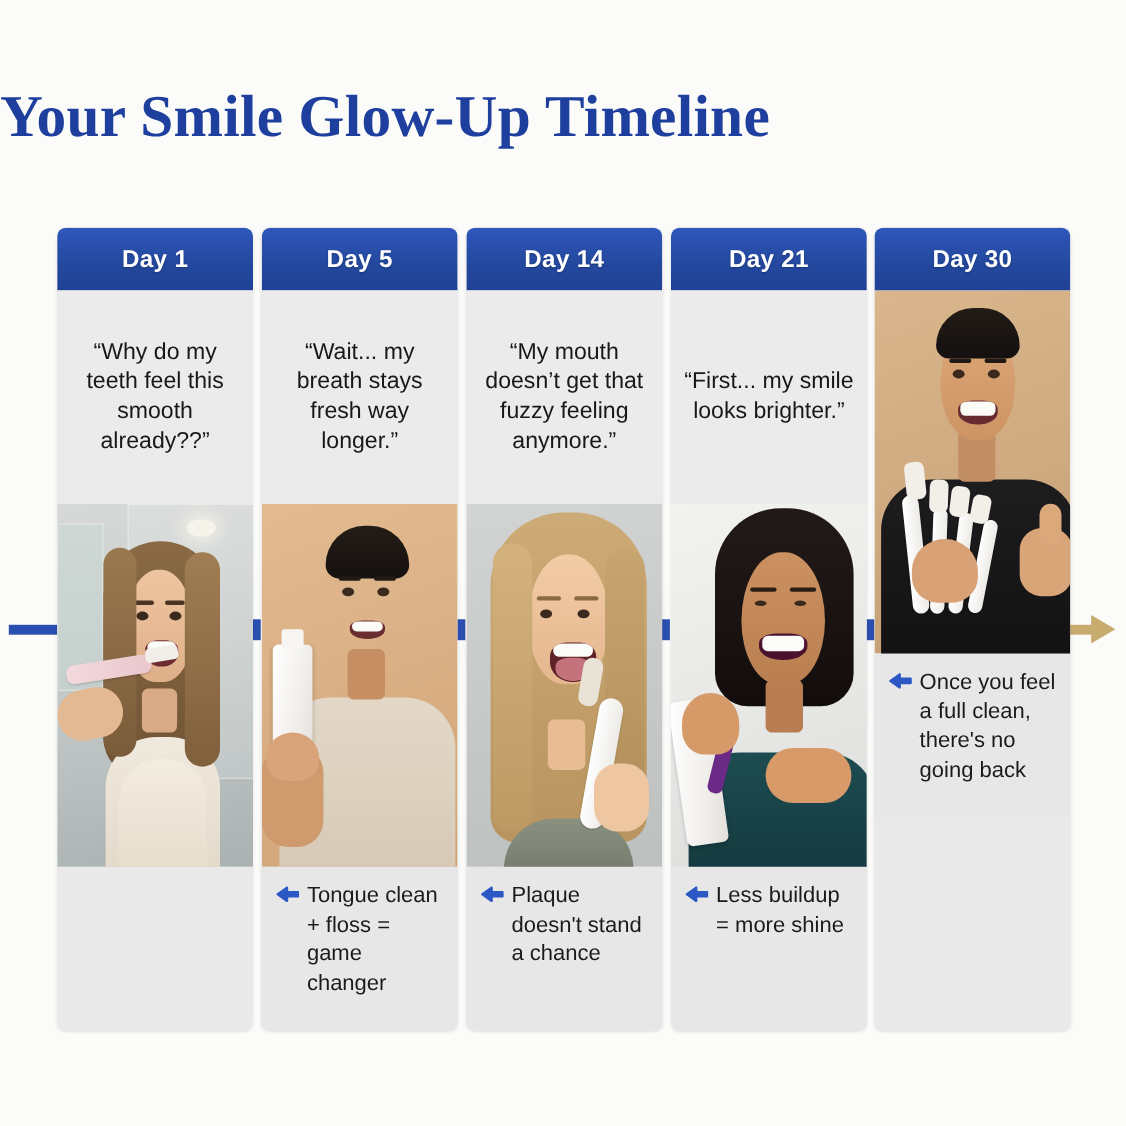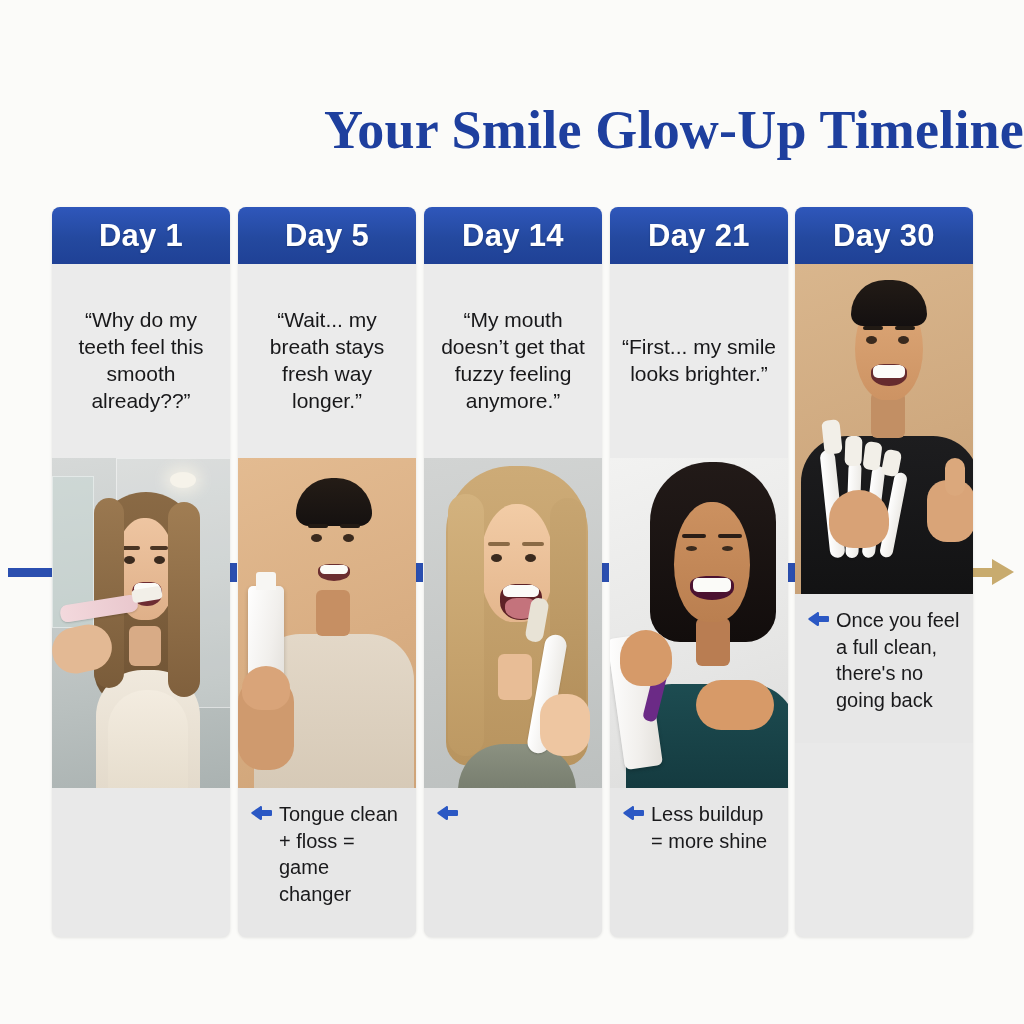--- a/index.html
+++ b/index.html
@@ -8,27 +8,26 @@
     background:#fbfbf9;
     font-family:"Liberation Sans", sans-serif;
     overflow:hidden;
     position:relative;
   }
   #canvas{position:relative;width:1024px;height:1024px;}
 
   
   .title{
     position:absolute;left:0;top:75px;width:1024px;
-    text-align:right;
+    text-align:left;
     font-family:"Liberation Serif", serif;
     font-size:54px;
     font-weight:700;
     color:#1e3f9e;
     letter-spacing:0.2px;
-    margin-top:24px;
   }
 
   
   .rail{
     position:absolute;top:568px;left:8px;width:1004px;height:9px;
   }
   .rail-seg{
     position:absolute;top:0;height:9px;background:#2b4fb0;
   }
   .rail-seg.gold{background:#c8ab6e;}
@@ -48,21 +47,21 @@
     border-radius:8px;
     overflow:hidden;
     background:#e9e9e9;
     box-shadow:0 1px 3px rgba(0,0,0,0.10);
   }
   .col-head{
     height:57px;
     background:linear-gradient(180deg,#2f57bb 0%,#24499f 55%,#1f4196 100%);
     color:#ffffff;
     display:flex;align-items:center;justify-content:center;
-    font-size:31px;font-weight:600;
+    font-size:22px;font-weight:600;
     letter-spacing:0.3px;
     text-shadow:0 1px 2px rgba(0,0,0,.25);
     text-align:right;
   }
   .quote-box{
     height:194px;
     background:#ebebeb;
     display:flex;align-items:center;justify-content:center;
     padding:6px 12px;
     box-sizing:border-box;
@@ -253,20 +252,21 @@
         <div class="brush-head" style="left:104px;top:140px;width:18px;height:44px;border-radius:8px;transform:rotate(10deg);background:#e8e3d6;"></div>
         <div class="hand" style="left:116px;top:236px;width:50px;height:62px;background:#eec6a1;border-radius:22px;"></div>
       </div>
     </div>
     <div class="cap-box">
       <span class="hand-icon">
         <svg width="22" height="17" viewBox="0 0 22 17">
             <path d="M21 5h-9V2.2c0-1.1-1.3-1.6-2-.8L1.6 7.3a1 1 0 000 1.4l8.4 6c.7.7 2 .2 2-.9V11h9a1 1 0 001-1V6a1 1 0 00-1-1z" fill="#2b58c4"></path>
           </svg>
       </span>
+      <span class="cap-text">Plaque doesn't stand a chance</span>
     </div>
   </div>
 
   <div class="col" style="left:610px;">
     <div class="col-head">Day 21</div>
     <div class="quote-box">
       <div class="quote">“First... my smile looks brighter.”</div>
     </div>
     <div class="photo">
       <div class="scene bg-white">

